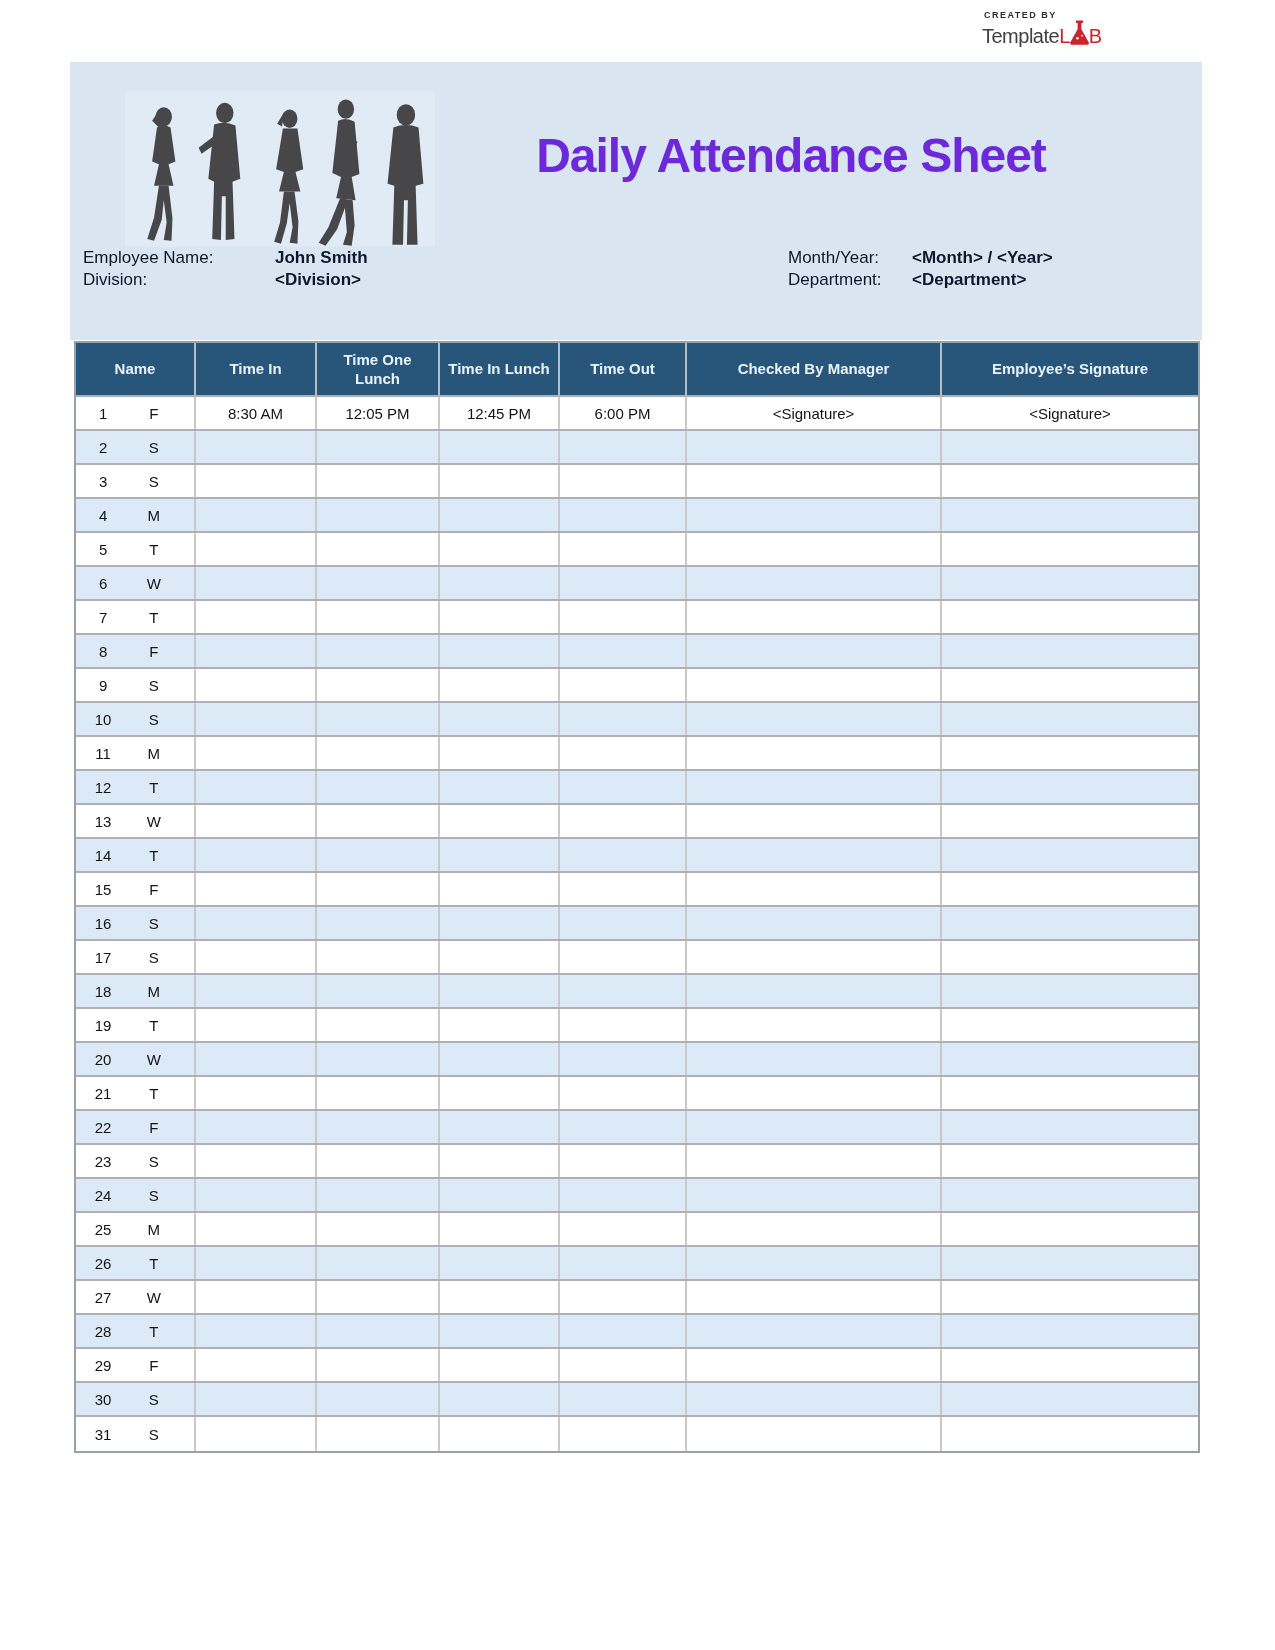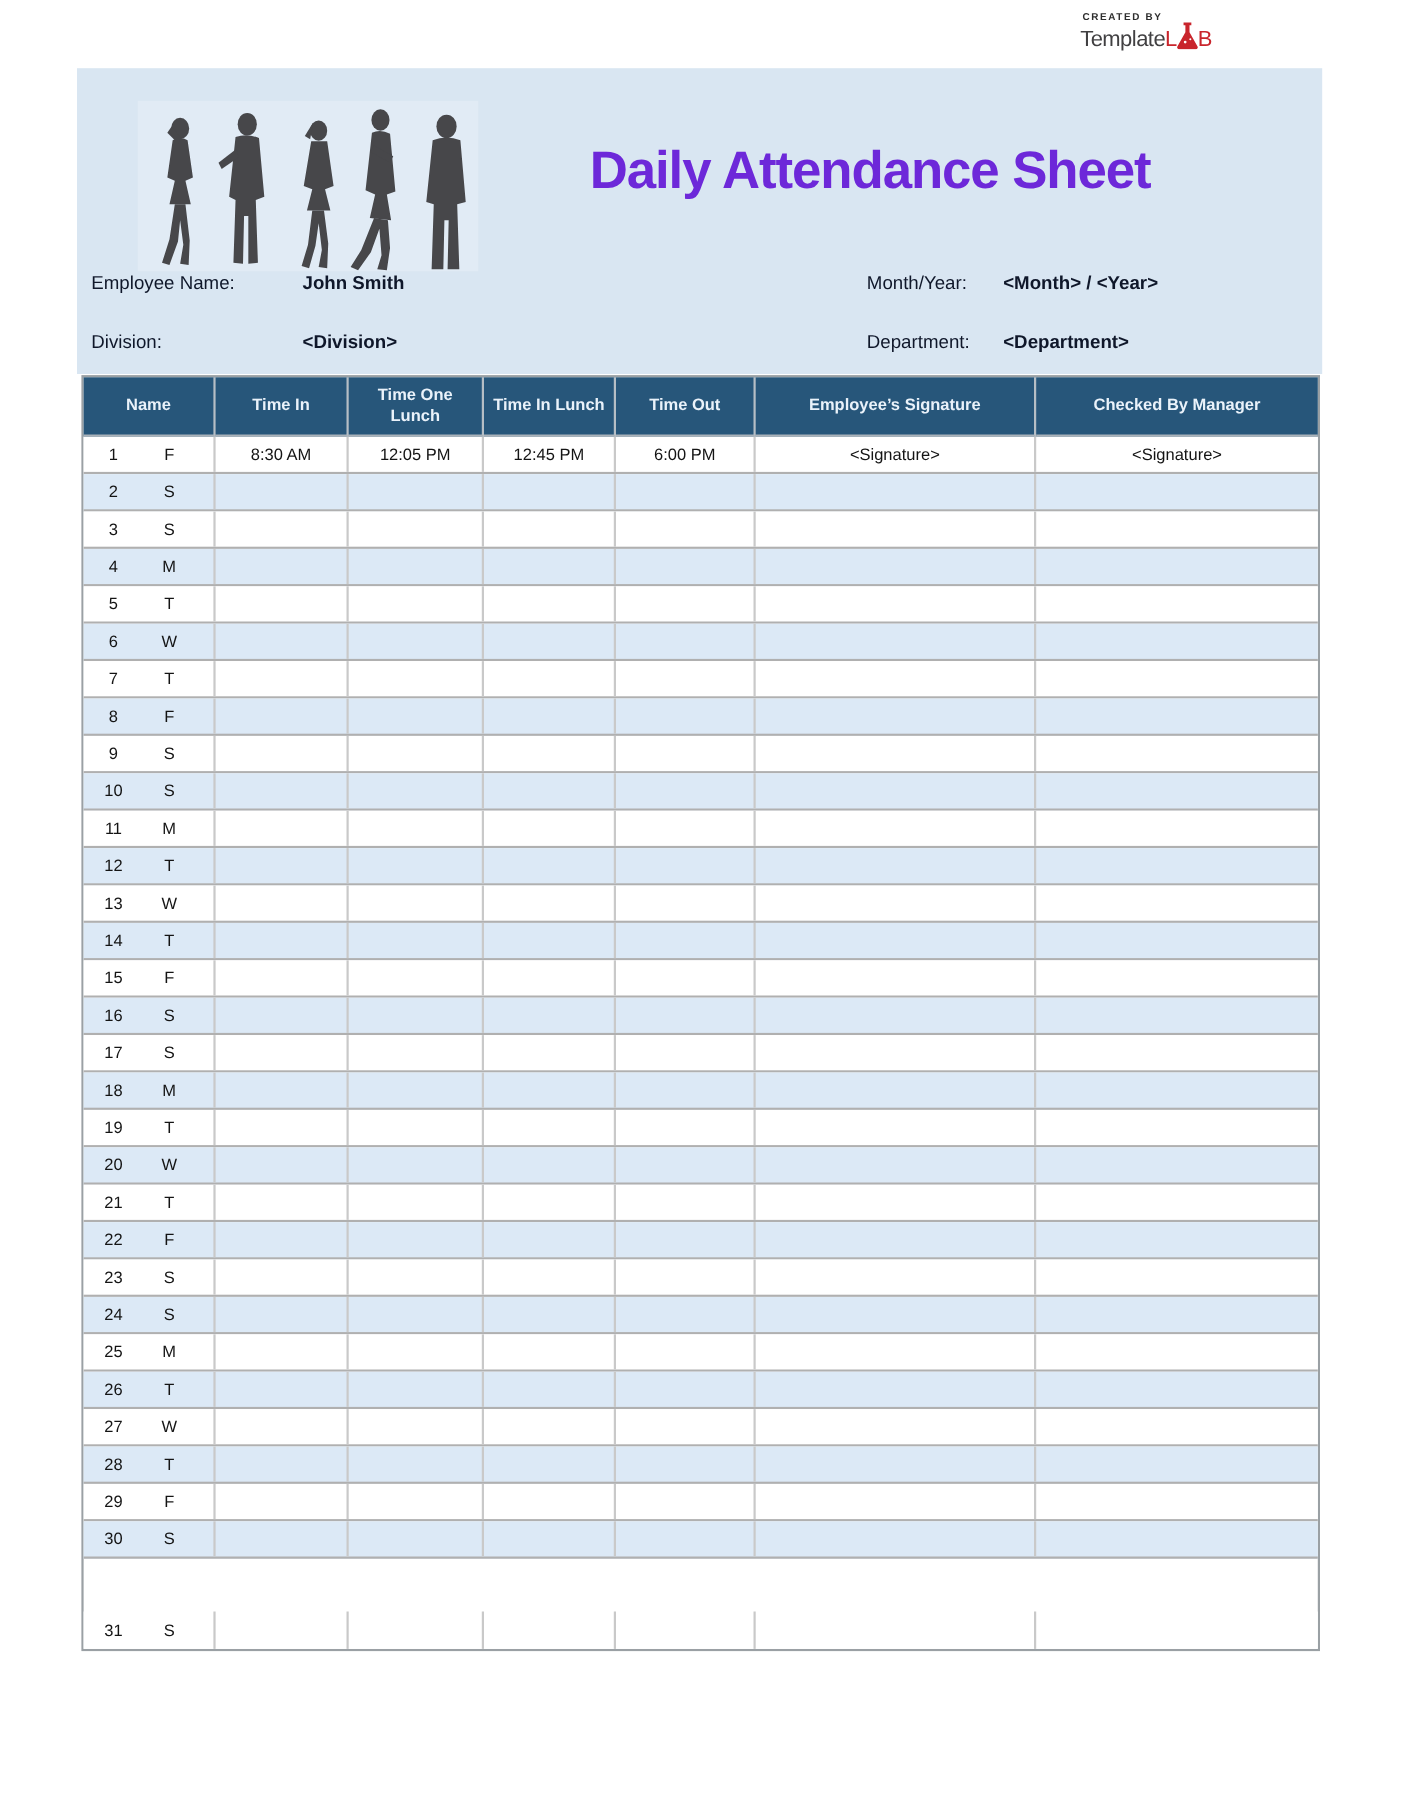--- a/index.html
+++ b/index.html
@@ -18,42 +18,42 @@
   
   .panel { position:absolute; left:70px; top:62px; width:1132px; height:278px; background:#d9e6f2; }
   .silhouettes { position:absolute; left:55px; top:28px; width:310px; height:168px; }
   .silhouettes .backdrop { fill:rgba(255,255,255,0.22); }
   .silhouettes .fig { fill:#47474a; }
   .main-title { position:absolute; left:330px; top:66px; width:782px; text-align:center;
                 font-size:48px; font-weight:bold; letter-spacing:-1px; color:#6d28d9; }
 
   .info-line { position:absolute; width:100%; height:24px; font-size:17px; color:#0f172a; }
   .info-line.row1 { top:186px; }
-  .info-line.row2 { top:239px; }
+  .info-line.row2 { top:208px; }
   .lbl { position:absolute; font-weight:normal; }
   .val { position:absolute; font-weight:bold; }
   .lbl.l-left  { left:13px; }
   .val.v-left  { left:180px;margin-left:25px; }
   .lbl.l-right { left:718px; }
   .val.v-right { left:842px; }
 
   
   .att-table { position:absolute; left:74px; top:341px; width:1126px; border:2px solid #9aa0a4; }
   .thead { display:grid; grid-template-columns:120px 121px 123px 120px 127px 255px auto;
            background:#27567a; }
   .th { min-height:54px; display:flex; align-items:center; justify-content:center; text-align:center;
         color:#eaf2fa; font-weight:bold; font-size:15px; line-height:1.3; padding:4px 6px;
         border-right:2px solid #b6bec5; border-bottom:2px solid #aab2b9; }
   .th:last-child { border-right:none; }
 
   .trow { display:grid; grid-template-columns:120px 121px 123px 120px 127px 255px auto;
           height:34px; background:#ffffff; }
   .trow.alt { background:#dce9f6; }
   .trow { border-bottom:2px solid #b0b0b0; }
-  .trow:last-child { border-bottom:none;margin-top:48px; }
+  .trow:last-child { border-bottom:none; }
   .td { display:flex; align-items:center; justify-content:center; font-size:15px; color:#141414;
         border-right:2px solid #c9c9c9; overflow:hidden; white-space:nowrap; }
   .td:last-child { border-right:none; }
   .date-cell { justify-content:flex-start; }
   .date-num { width:46%; text-align:center; }
   .date-day { width:40%; text-align:center; }
 
   
   .footer { position:absolute; top:1548px; left:74px; width:1126px; text-align:right;
             font-size:17px; color:#3a3a3a; }
@@ -129,22 +129,22 @@
     </div>
   </div>
 
   <div class="att-table">
     <div class="thead">
         <div class="th">Name</div>
         <div class="th">Time In</div>
         <div class="th">Time One Lunch</div>
         <div class="th">Time In Lunch</div>
         <div class="th">Time Out</div>
+        <div class="th">Checked By Manager</div>
         <div class="th">Employee’s Signature</div>
-        <div class="th">Checked By Manager</div>
       </div>
     <div class="tbody">
         <div class="trow">
           <div class="td date-cell">
             <span class="date-num">1</span>
             <span class="date-day">F</span>
           </div>
           <div class="td">8:30 AM</div>
           <div class="td">12:05 PM</div>
           <div class="td">12:45 PM</div>

